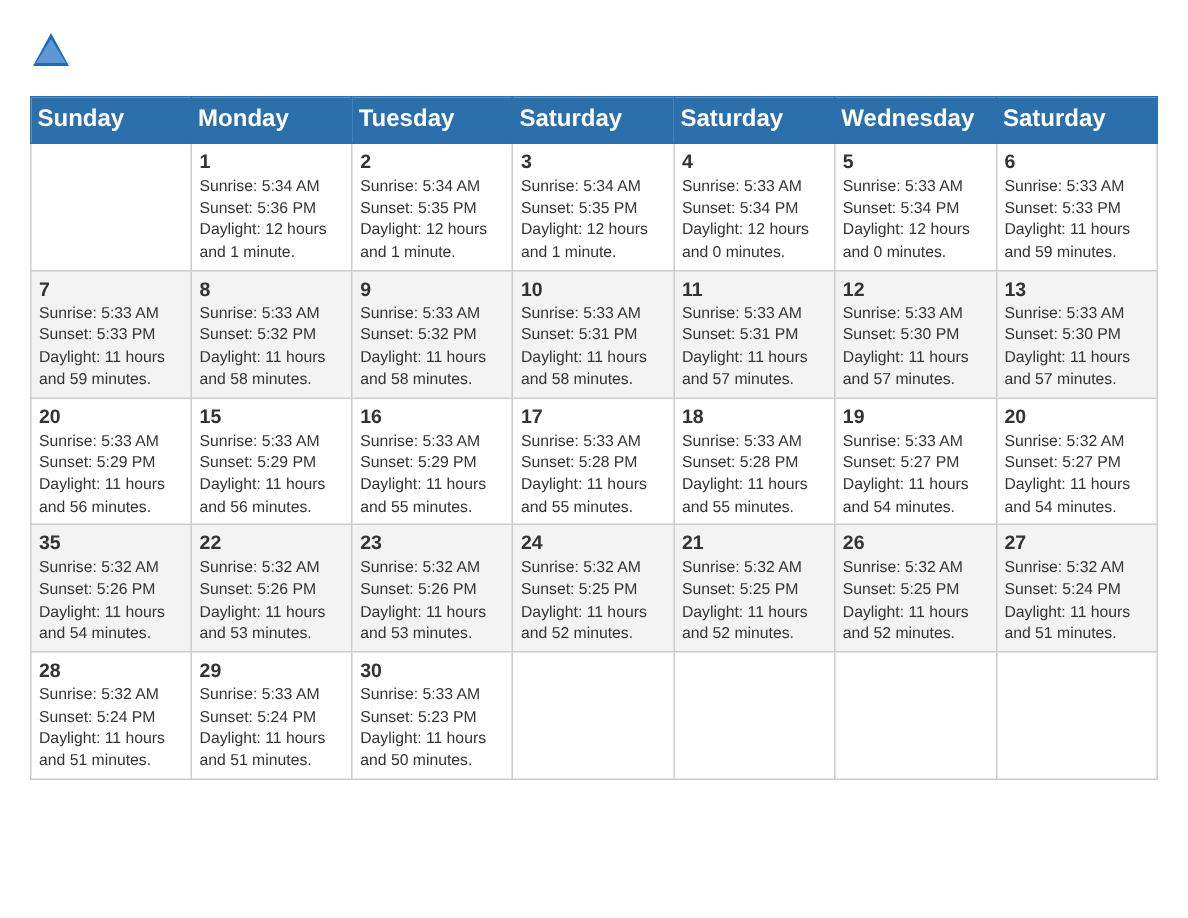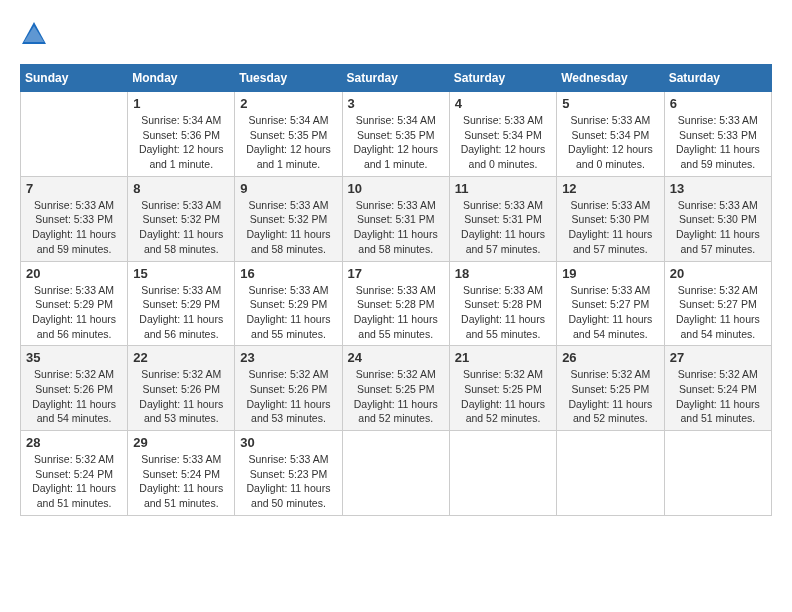--- a/index.html
+++ b/index.html
@@ -55,21 +55,21 @@
     .calendar {
       width: 100%;
       border-collapse: collapse;
       font-size: 11px;
     }
     .calendar thead th {
       background-color: #2c6fad;
       color: #fff;
       padding: 6px 4px;
       text-align: left;
-      font-size: 12px;
+      font-size: 16px;
       font-weight: bold;
       border: 1px solid #2c6fad;
     }
     .calendar tbody td {
       vertical-align: top;
       border: 1px solid #ccc;
       padding: 4px 5px;
       width: 108px;
       min-height: 80px;
     }
@@ -77,21 +77,20 @@
       font-size: 13px;
       font-weight: bold;
       color: #333;
       display: block;
       margin-bottom: 2px;
     }
     .day-info {
       font-size: 10.5px;
       color: #333;
       line-height: 1.4;
-      text-align: center;
     }
     .empty-cell {
       background: #f9f9f9;
     }
     tbody tr:nth-child(odd) td {
       background-color: #fff;
     }
     tbody tr:nth-child(even) td {
       background-color: #f3f3f3;
     }

